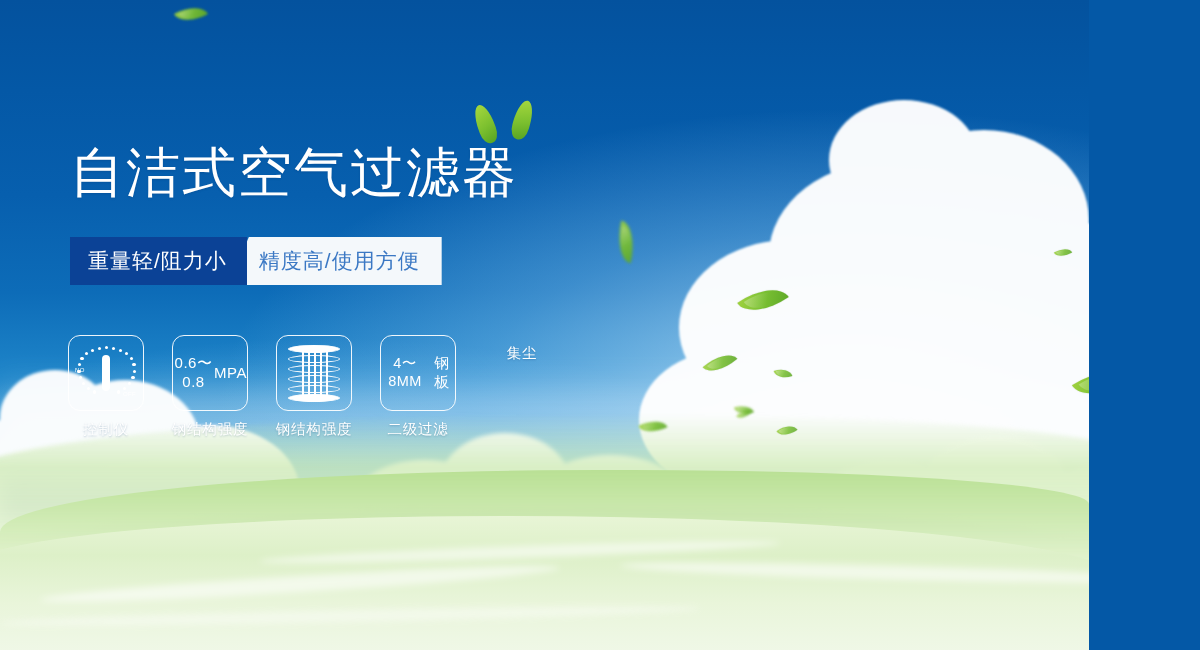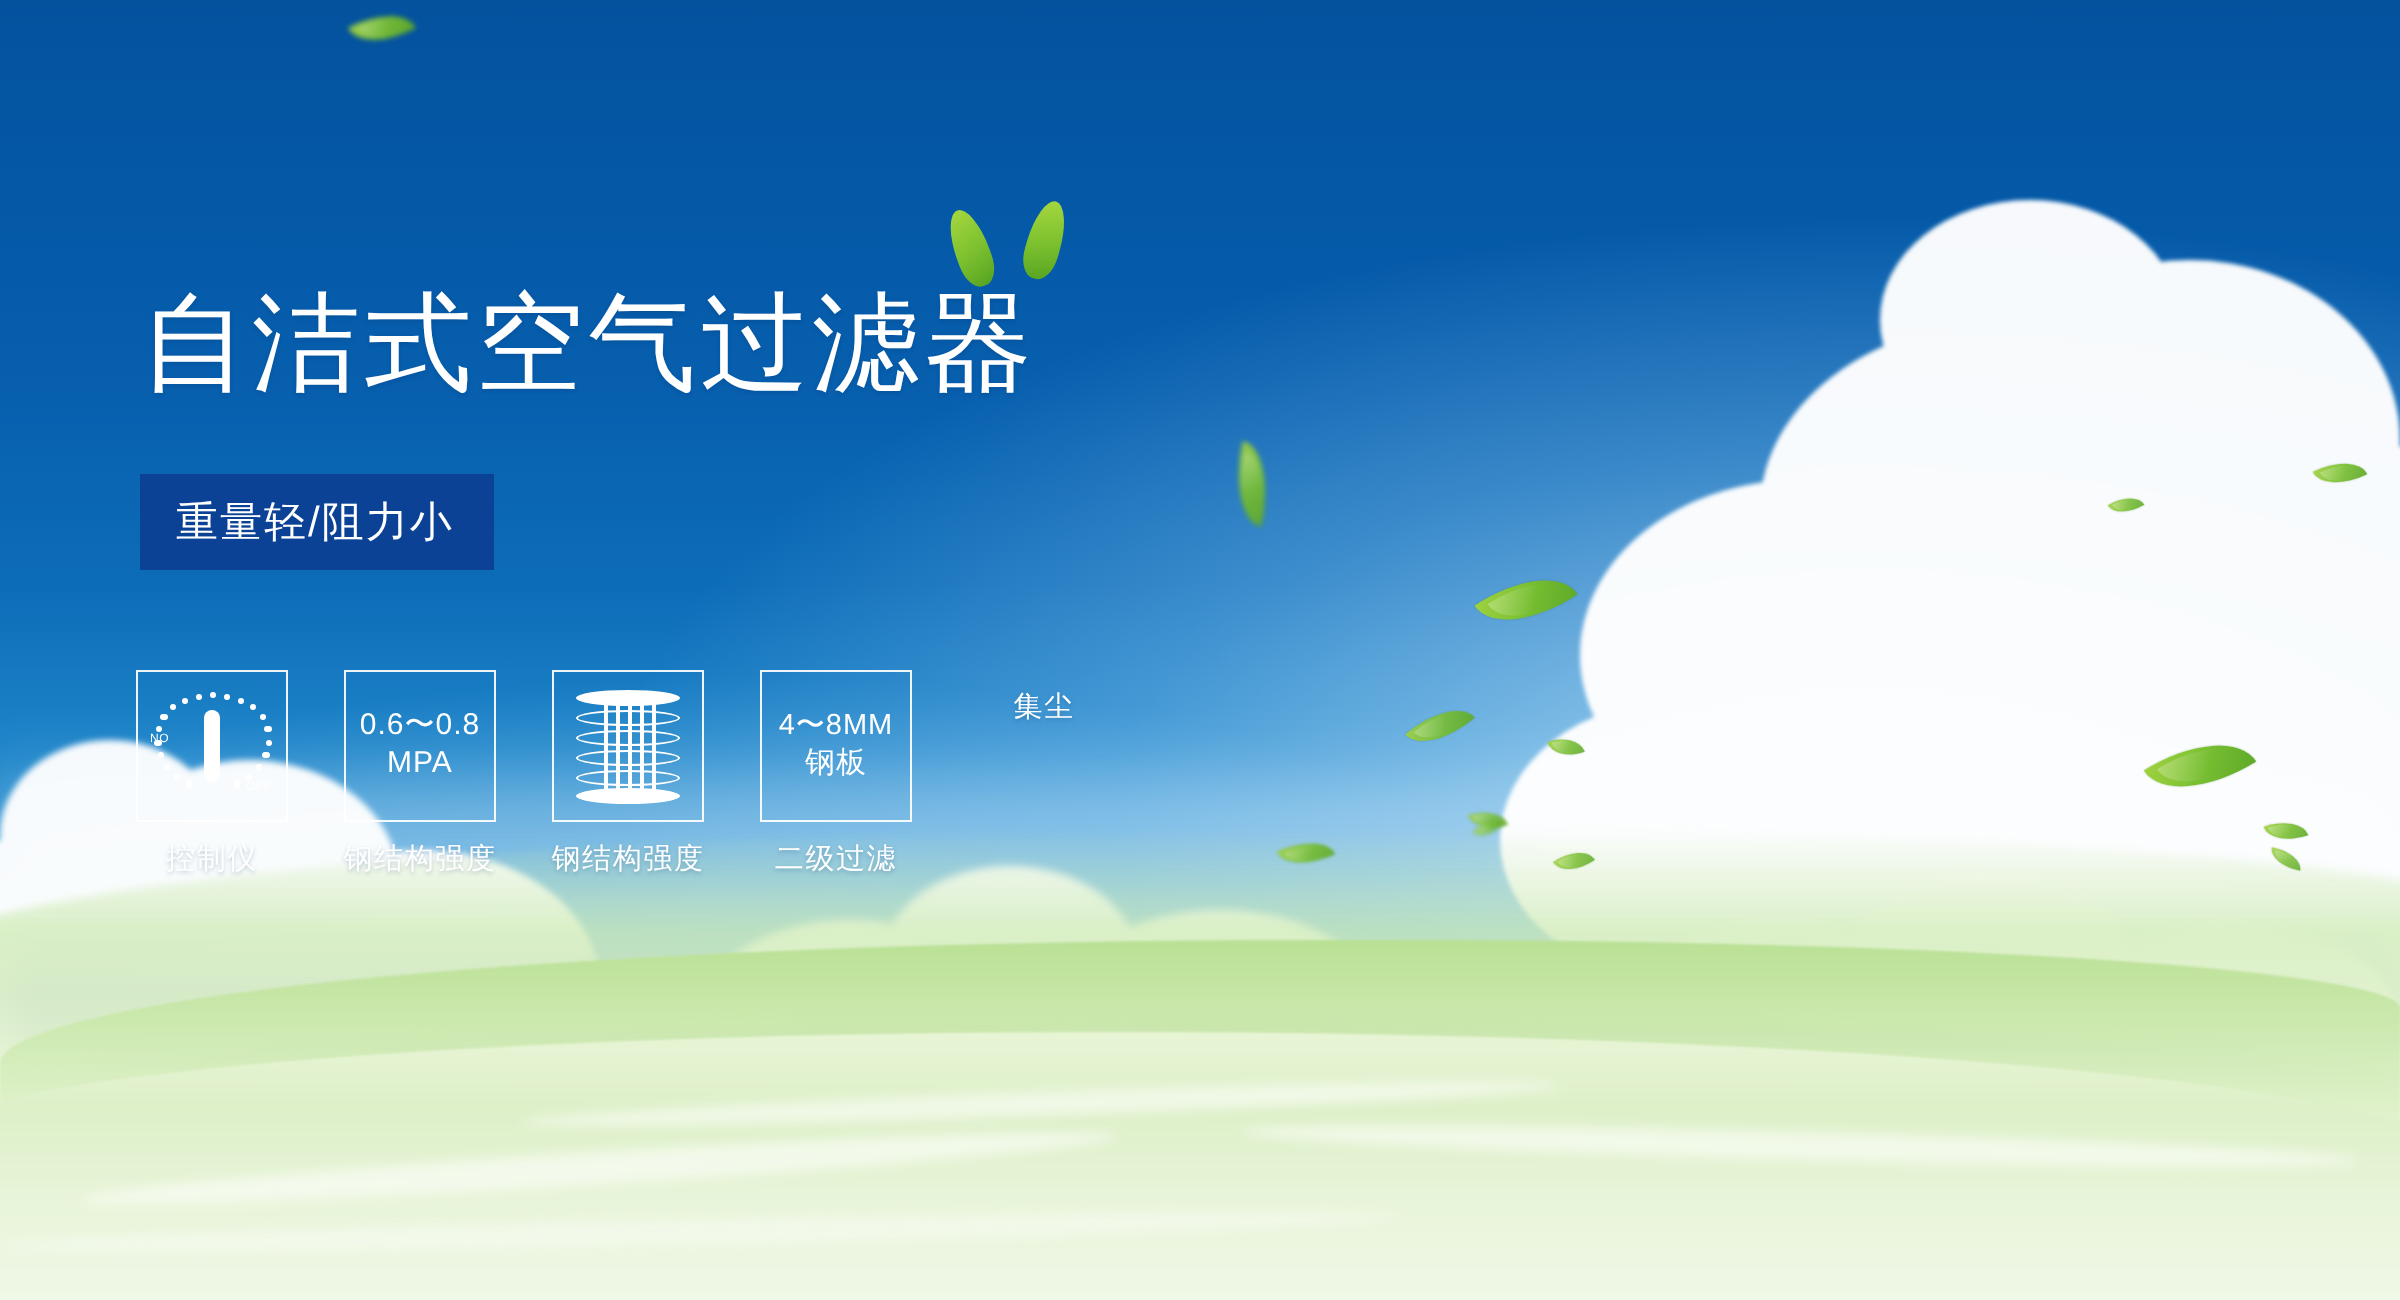--- a/index.html
+++ b/index.html
@@ -4,21 +4,21 @@
 <style>
   * { margin:0; padding:0; box-sizing:border-box; }
   html,body { width:1200px; height:650px; overflow:hidden; }
   body {
     font-family:"Liberation Sans","DejaVu Sans",sans-serif;
     background:#0458a6;
   }
 
   .banner {
     position:relative;
-    width:1200px; height:650px;
+    width:1089px; height:650px;
     overflow:hidden;
     background:#03559f;
   }
 
   
   .sky {
     position:absolute; inset:0;
     background:
       radial-gradient(ellipse 900px 420px at 78% 62%, rgba(190,225,248,.85) 0%, rgba(150,205,245,.35) 42%, rgba(120,185,238,0) 70%),
       radial-gradient(ellipse 700px 300px at 30% 88%, rgba(215,238,252,.75) 0%, rgba(160,210,245,.25) 55%, rgba(120,185,238,0) 78%),
@@ -195,22 +195,22 @@
 
   
   .features {
     position:absolute; left:68px; top:335px;
     display:flex; gap:28px;
   }
   .feature { width:76px; display:flex; flex-direction:column; align-items:center; }
   .feature-box {
     width:76px; height:76px;
     border:1.6px solid rgba(255,255,255,.92);
-    border-radius:0;
-    display:flex; flex-direction:column;
+    border-radius:12px;
+    display:flex; flex-direction:row;
     align-items:center; justify-content:center;
     color:#ffffff;
     position:relative;
     overflow:hidden;
   }
   .feature-text {
     font-size:15px; line-height:1.24; text-align:center;
     letter-spacing:.5px; font-weight:400; color:#fff;
   }
   .feature-text.sm { font-size:14.5px; }
@@ -356,20 +356,23 @@
     <div class="sprout">
       <div class="lf left"></div>
       <div class="lf right"></div>
     </div>
     <div class="main-title">自洁式空气过滤器</div>
   </div>
 
   <div class="ribbon">
     <div class="ribbon-left">
       <span>重量轻/阻力小</span>
+    </div>
+    <div class="ribbon-right">
+      <span>精度高/使用方便</span>
     </div>
   </div>
 
   <div class="features">
 
     <div class="feature">
       <div class="feature-box">
         <div class="gauge">
           <div class="dot" style="left:29px;  top:2px;"></div>
           <div class="dot" style="left:36px;  top:2.6px;"></div>

